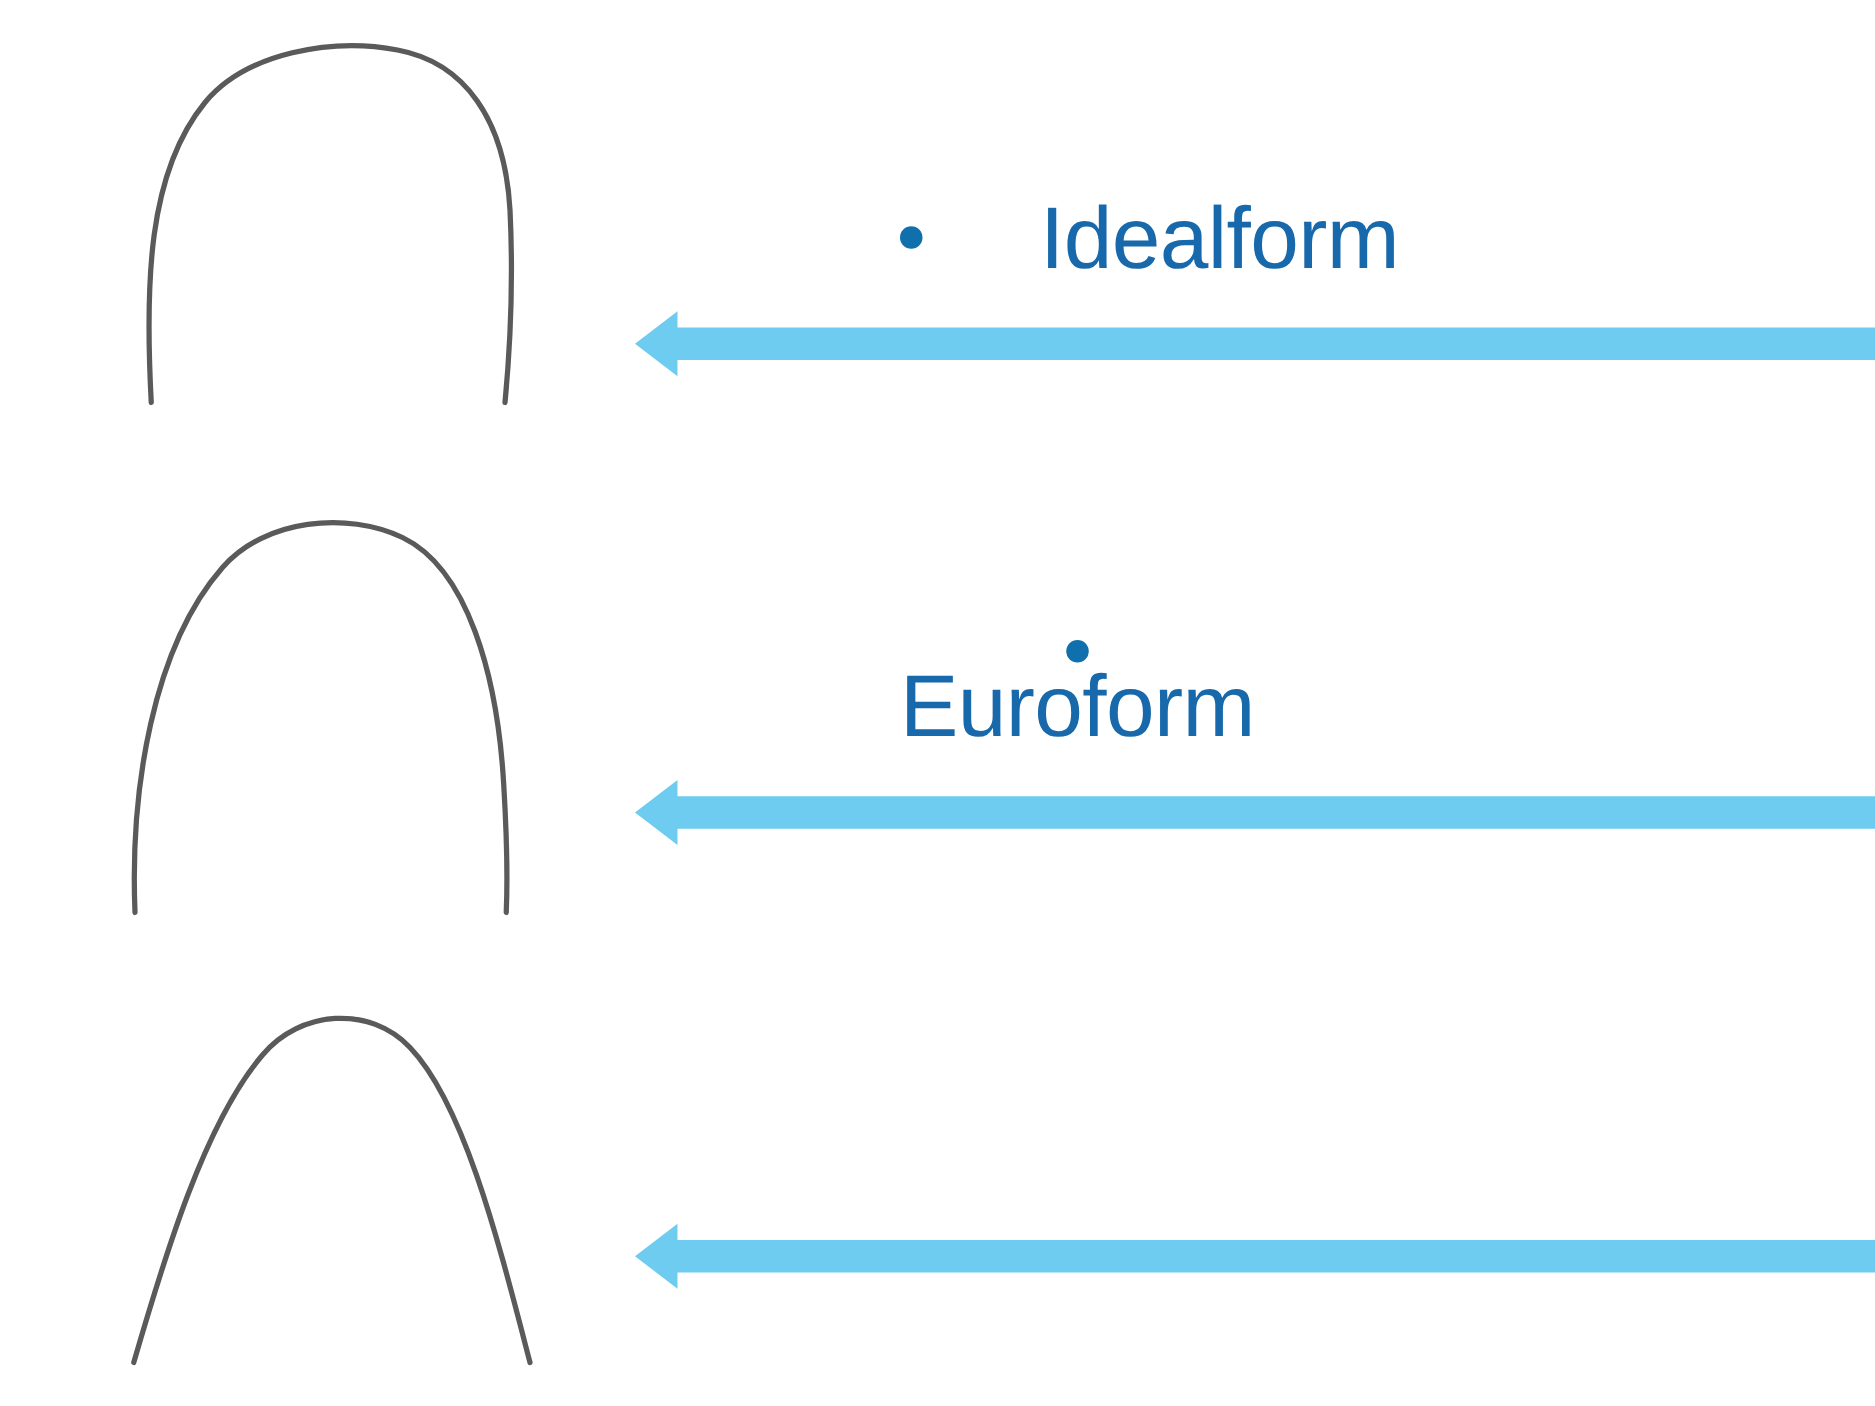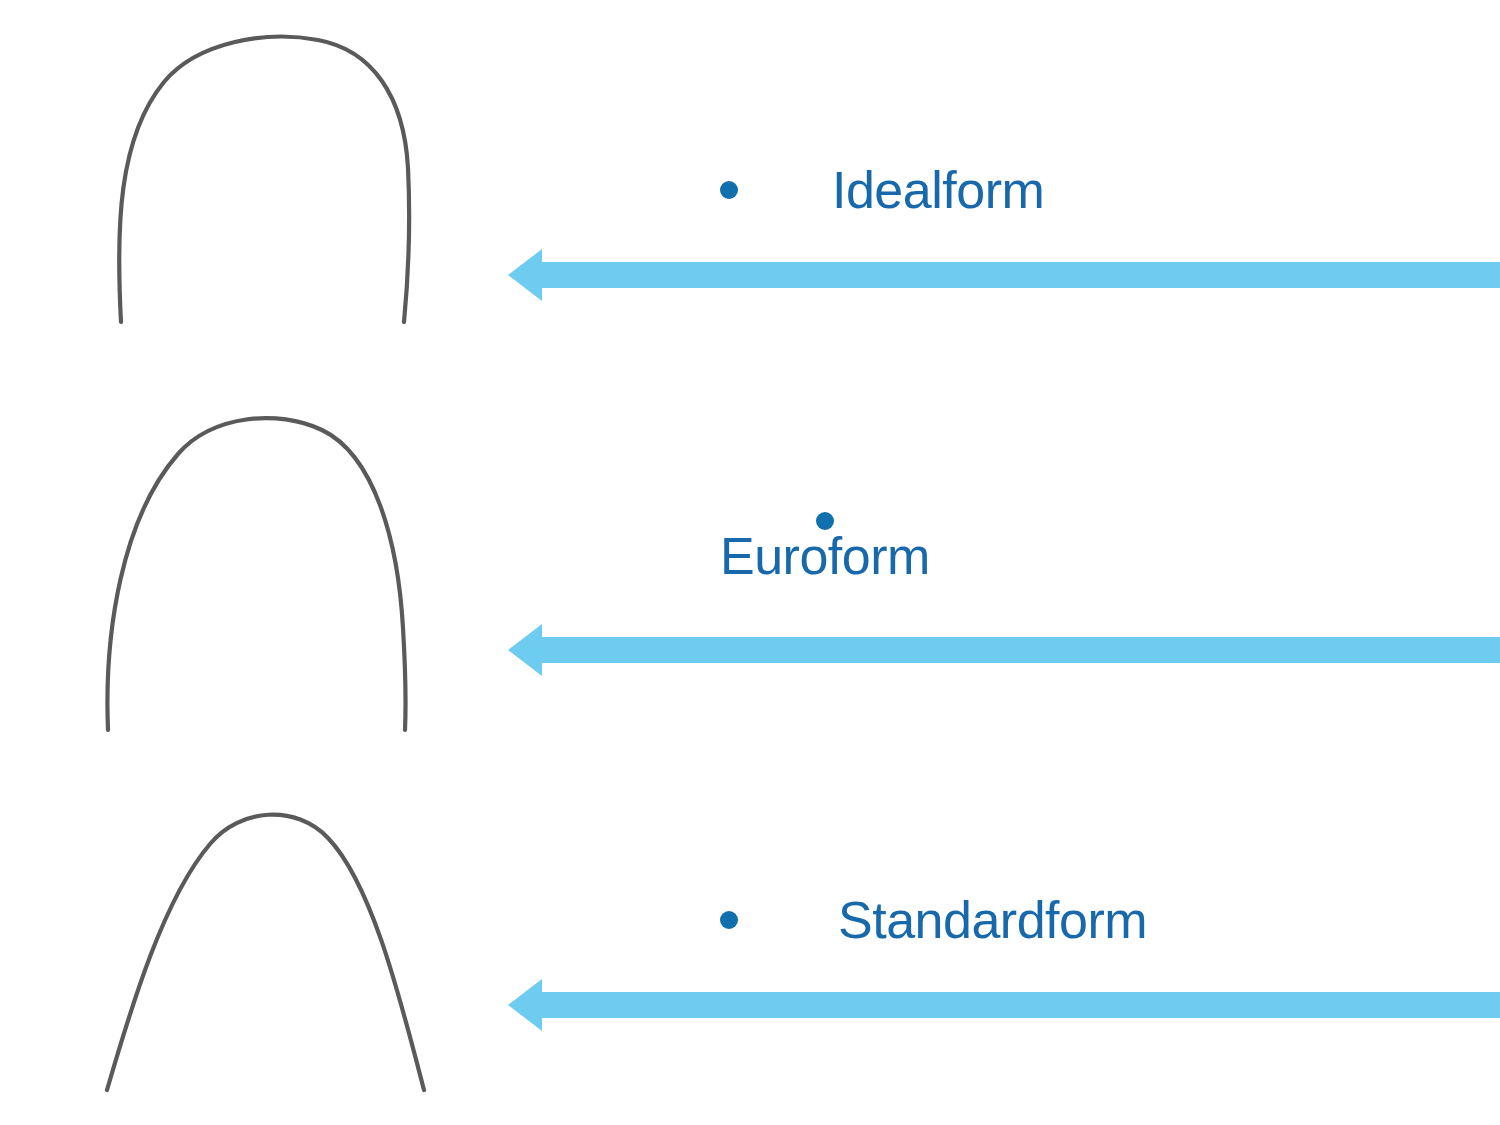--- a/index.html
+++ b/index.html
@@ -72,21 +72,21 @@
     border-radius: 50%;
     background: #1070ae;
     flex: 0 0 auto;
   }
   .bullet-gap-0 { width: 94px; }
   .bullet-gap-1 { width: 94px; }
   .bullet-gap-2 { width: 100px; }
 
   .bullet-label {
     color: #1769ab;
-    font-size: 52px;
+    font-size: 70px;
     line-height: 1;
     letter-spacing: -0.5px;
     white-space: nowrap;
     font-family: "Liberation Sans", sans-serif;
   }
 </style>
 </head>
 <body>
 
 <div id="slide">
@@ -143,19 +143,14 @@
     <span class="bullet-gap-0"></span>
     <span class="bullet-label">Idealform</span>
   </div>
 
   <div class="bullet-row" id="bullet-row-1">
     <span class="bullet-dot"></span>
     <span class="bullet-gap-1"></span>
     <span class="bullet-label">Euroform</span>
   </div>
 
-  <div class="bullet-row" id="bullet-row-2">
-    <span class="bullet-dot"></span>
-    <span class="bullet-gap-2"></span>
-    <span class="bullet-label">Standardform</span>
-  </div>
 
 </div>
 
 </body></html>

